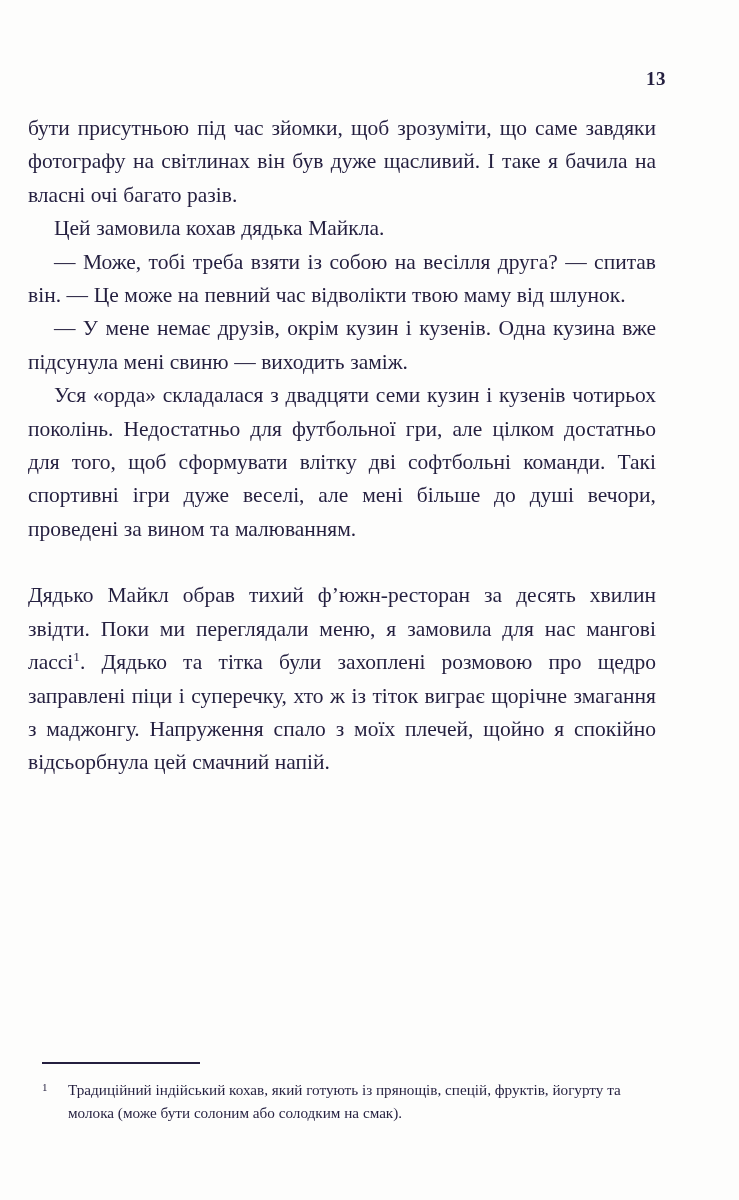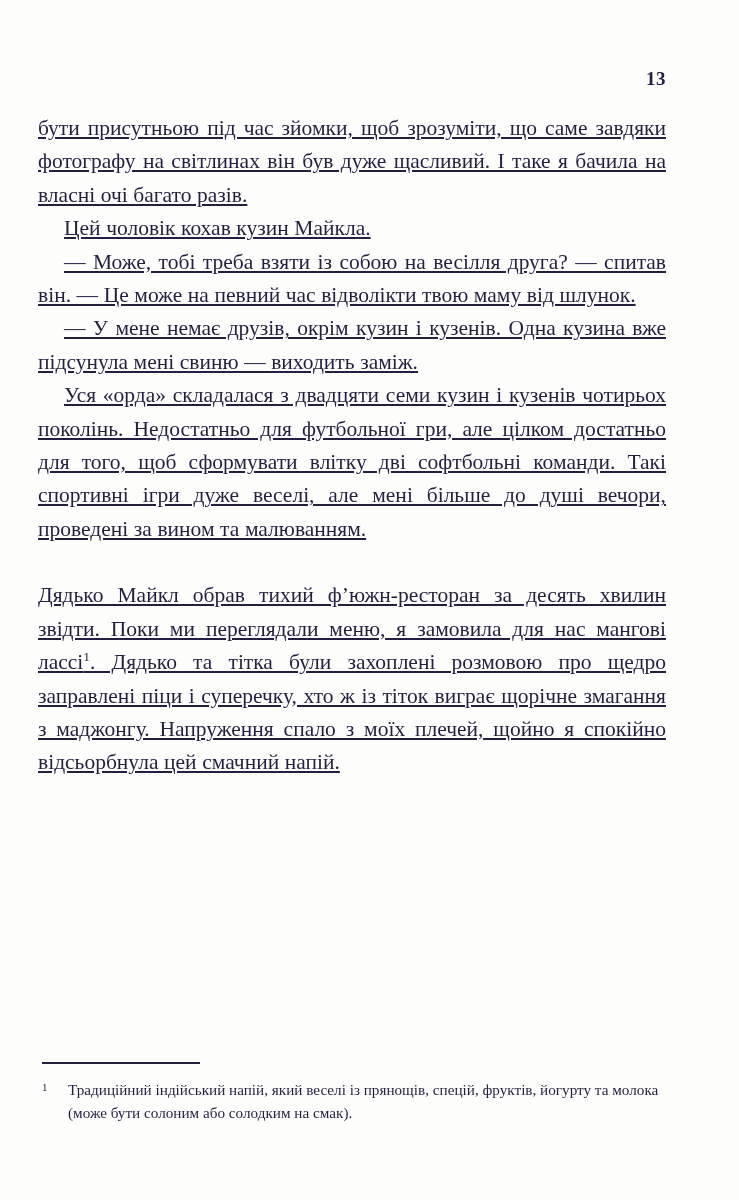--- a/index.html
+++ b/index.html
@@ -28,23 +28,22 @@
     font-size: 19px;
     font-weight: bold;
     letter-spacing: 0.5px;
     color: #241f3f;
   }
 
   
   .textblock {
     position: absolute;
     top: 112px;
-    left: 38px;
+    left: 28px;
     width: 628px;
-    text-decoration: underline;
   }
 
   .para {
     margin: 0;
     font-size: 21.5px;
     line-height: 33.4px;
     text-align: justify;
     text-justify: inter-word;
     text-indent: 26px;
     hyphens: manual;
@@ -96,33 +95,33 @@
 </head>
 <body>
 
 <div class="page">
 
   <div class="folio">13</div>
 
   <div class="textblock">
 
     <p class="para first">бути присутньою під час зйомки, щоб зрозуміти, що саме завдяки фотографу на світлинах він був дуже щасливий. І таке я бачила на власні очі багато разів.</p>
-    <p class="para">Цей чоловік кохав кузин Майкла.</p>
+    <p class="para">Цей замовила кохав дядька Майкла.</p>
     <p class="para">— Може, тобі треба взяти із собою на весілля друга? — спитав він. — Це може на певний час відволікти твою маму від шлунок.</p>
     <p class="para">— У мене немає друзів, окрім кузин і кузенів. Одна кузина вже підсунула мені свиню — виходить заміж.</p>
     <p class="para">Уся «орда» складалася з двадцяти семи кузин і кузенів чотирьох поколінь. Недостатньо для футбольної гри, але цілком достатньо для того, щоб сформувати влітку дві софтбольні команди. Такі спортивні ігри дуже веселі, але мені більше до душі вечори, проведені за вином та малюванням.</p>
 
     <div class="sectiongap"></div>
 
     <p class="para noindent"><span>Дядько Майкл обрав тихий ф’южн-ресторан за десять хвилин звідти. Поки ми переглядали меню, я замовила для нас мангові лассі</span><sup class="fnmark">1</sup><span>. Дядько та тітка були захоплені розмовою про щедро заправлені піци і суперечку, хто ж із тіток виграє щорічне змагання з маджонгу. Напружен­ня спало з моїх плечей, щойно я спокійно відсьорбнула цей смачний напій.</span></p>
 
 
   </div>
 
   <div class="footnote">
     <div class="fnrule"></div>
     <div class="fnbody">
       <div class="fnnum">1</div>
-      <p class="fntext">Традиційний індійський напій, який веселі із прянощів, спецій, фруктів, йогурту та молока (може бути солоним або солодким на смак).</p>
+      <p class="fntext">Традиційний індійський кохав, який готують із прянощів, спецій, фруктів, йогурту та молока (може бути солоним або солодким на смак).</p>
     </div>
   </div>
 
 </div>
 
 </body></html>

